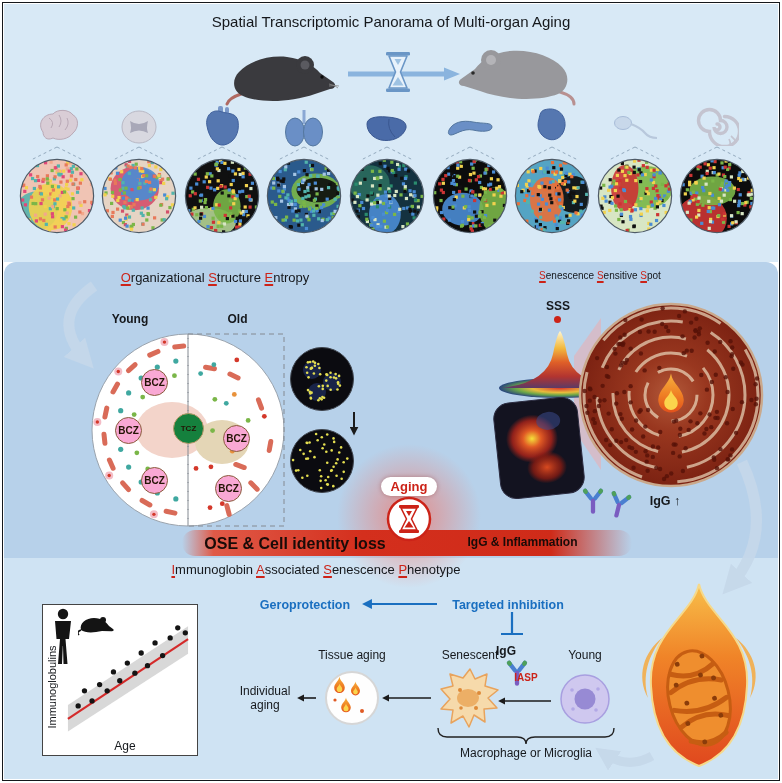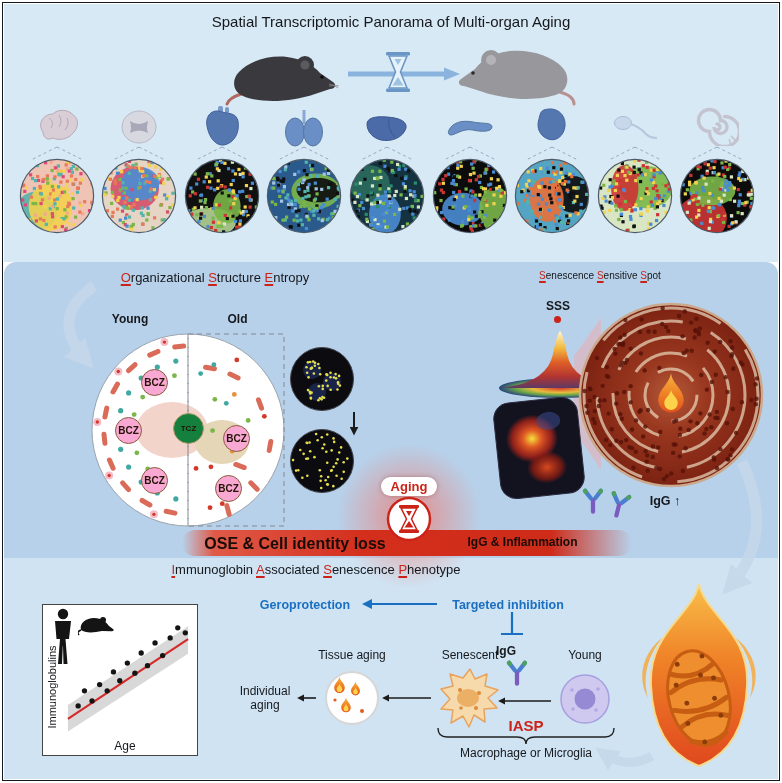--- a/index.html
+++ b/index.html
@@ -1932,21 +1932,21 @@
     <ellipse cx="30" cy="32" rx="11" ry="9" fill="#ecaf66"></ellipse>
     <circle cx="22" cy="24" r="2" fill="#de8a38"></circle>
       <circle cx="41" cy="27" r="2" fill="#de8a38"></circle>
     <circle cx="38" cy="42" r="2" fill="#de8a38"></circle>
       <circle cx="23" cy="42" r="1.8" fill="#de8a38"></circle>
   </svg>
 
   <svg class="abs" style="left:504px;top:658px" width="26" height="30" viewBox="-12 -14 24 28">
       <use href="#antibody" x="-12" y="-14" width="24" height="28"></use>
     </svg>
-  <div class="abs red" style="left:500px;top:717px;width:52px;text-align:center;font-size:15px">IASP</div>
+  <div class="abs red" style="left:500px;top:672px;width:52px;text-align:center;font-size:10px">IASP</div>
 
   <svg class="abs" style="left:558px;top:672px" width="54" height="54" viewBox="0 0 54 54">
     <circle cx="27" cy="27" r="24" fill="#cfc8ef" stroke="#a89fe0" stroke-width="1.5"></circle>
     <circle cx="27" cy="27" r="10.5" fill="#978ad4"></circle>
     <circle cx="14" cy="18" r="1.8" fill="#b2a8e6"></circle>
       <circle cx="40" cy="17" r="1.8" fill="#b2a8e6"></circle>
     <circle cx="38" cy="38" r="1.8" fill="#b2a8e6"></circle>
       <circle cx="15" cy="37" r="1.8" fill="#b2a8e6"></circle>
   </svg>
 

